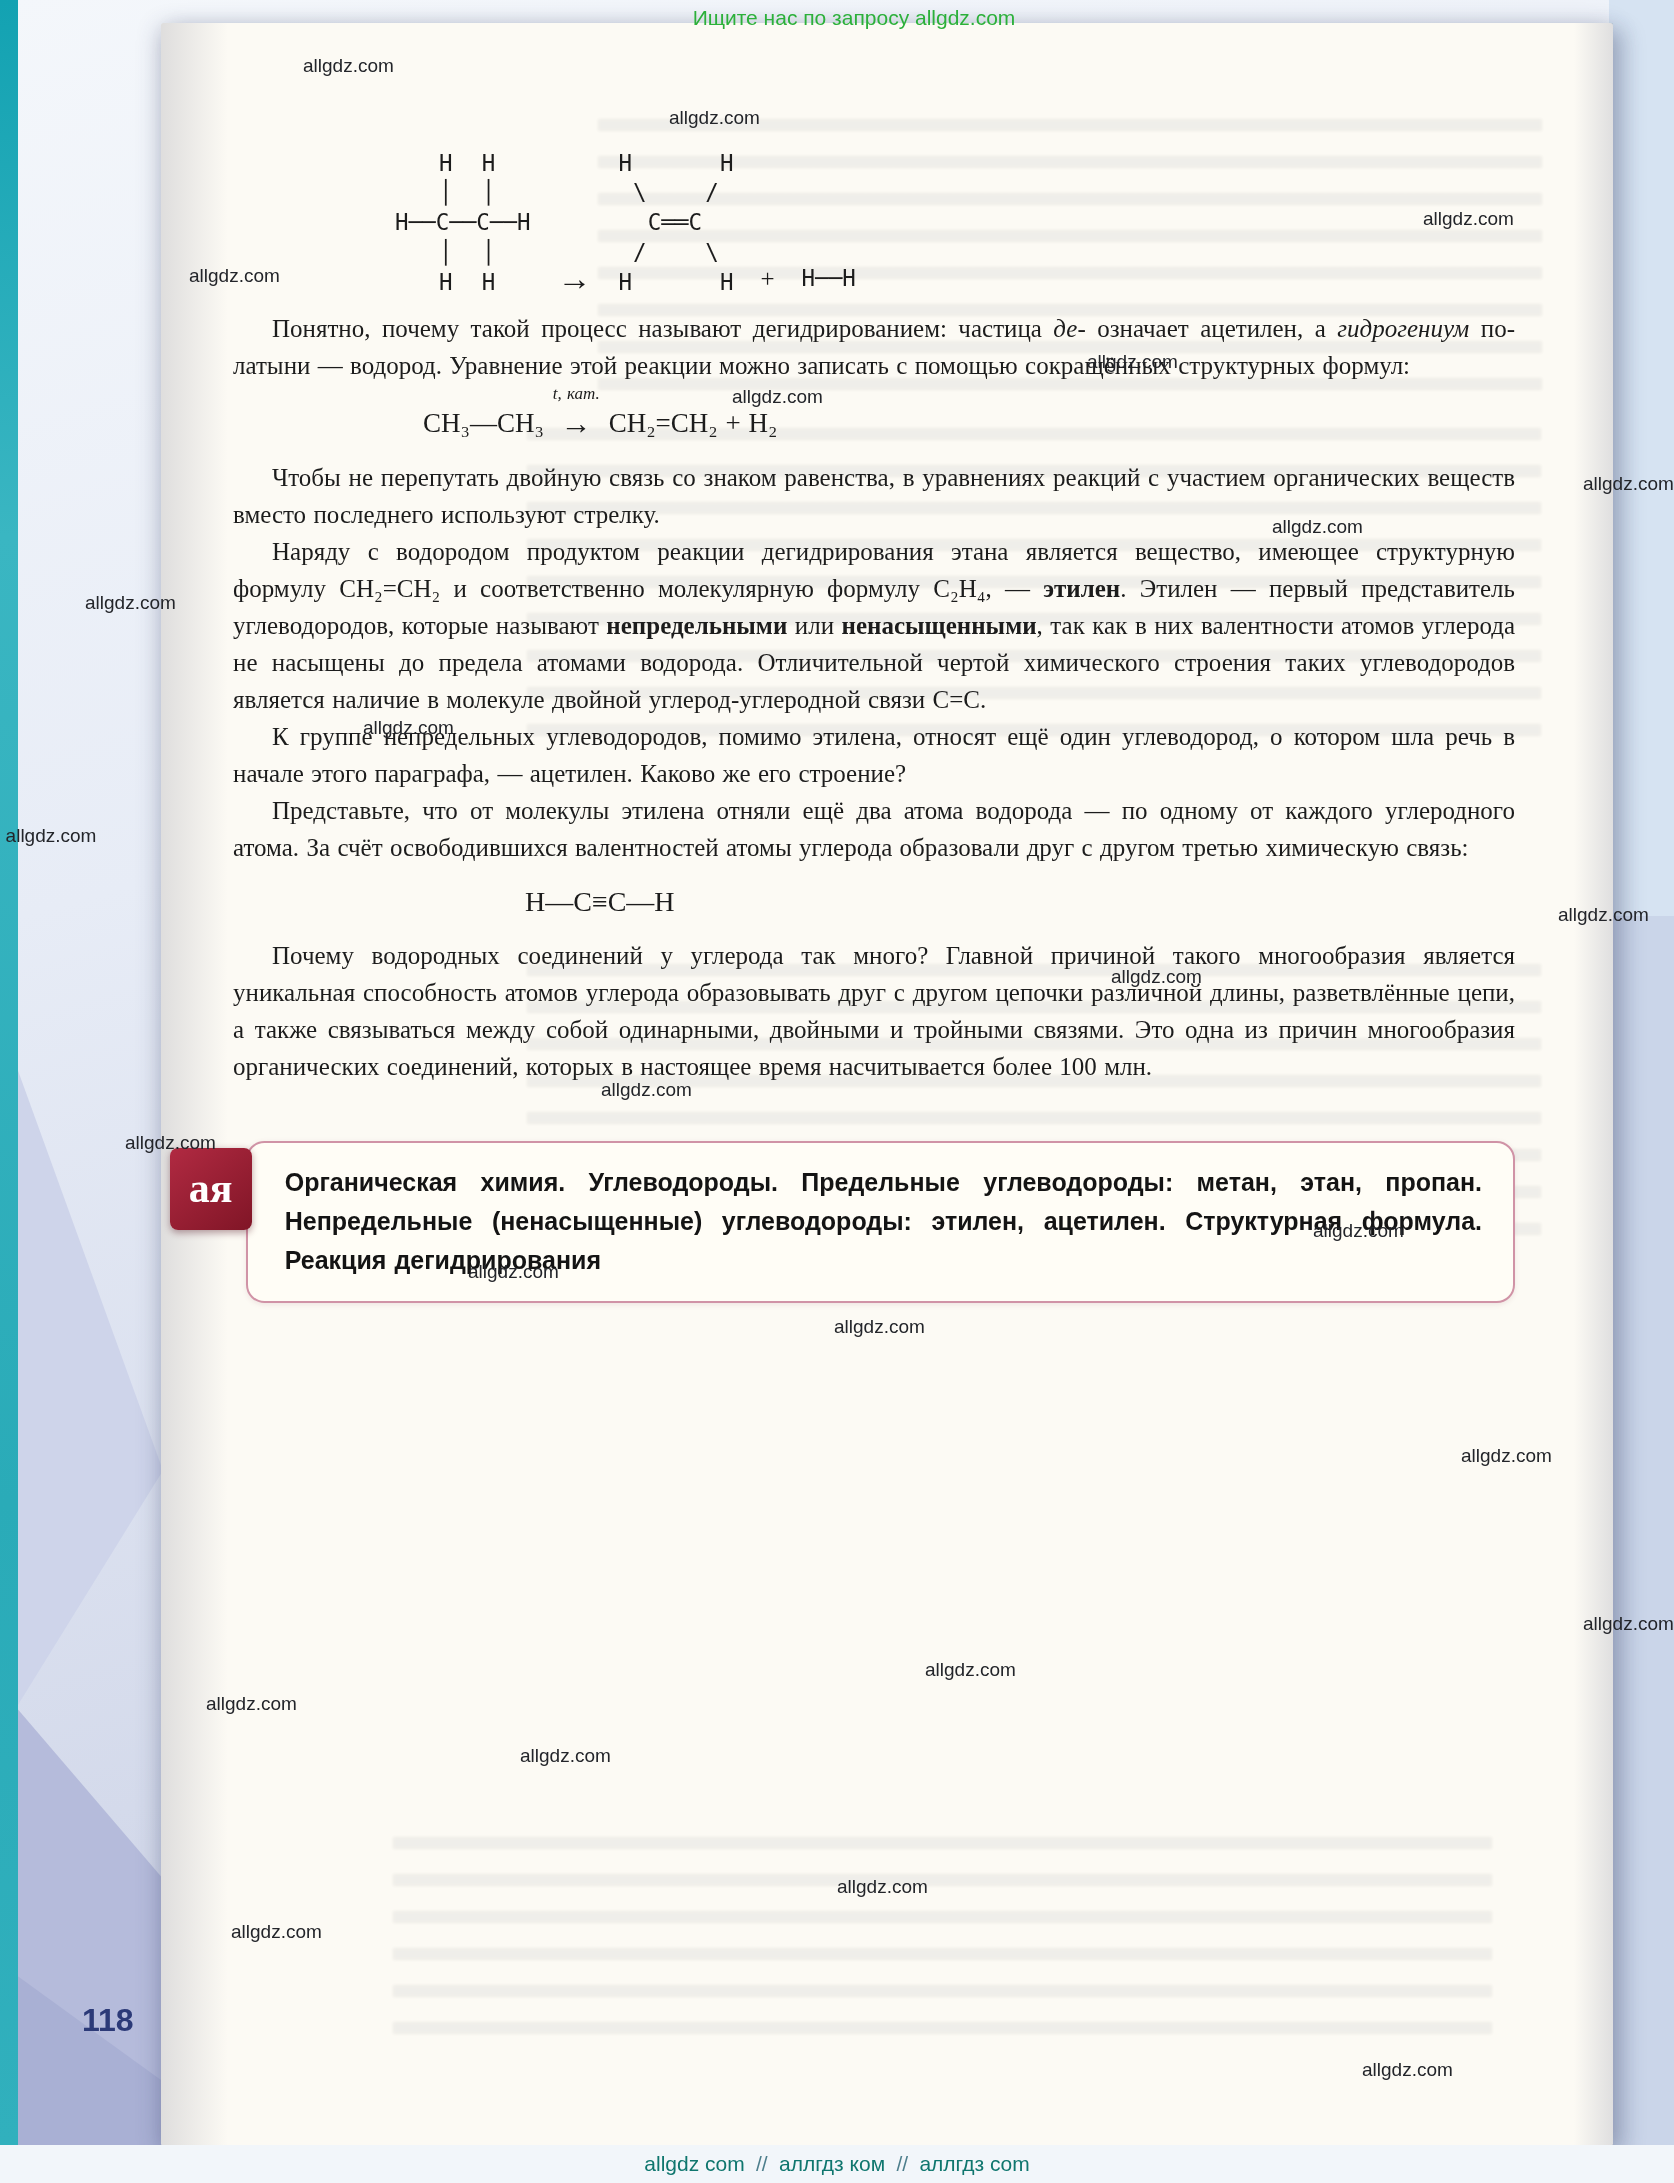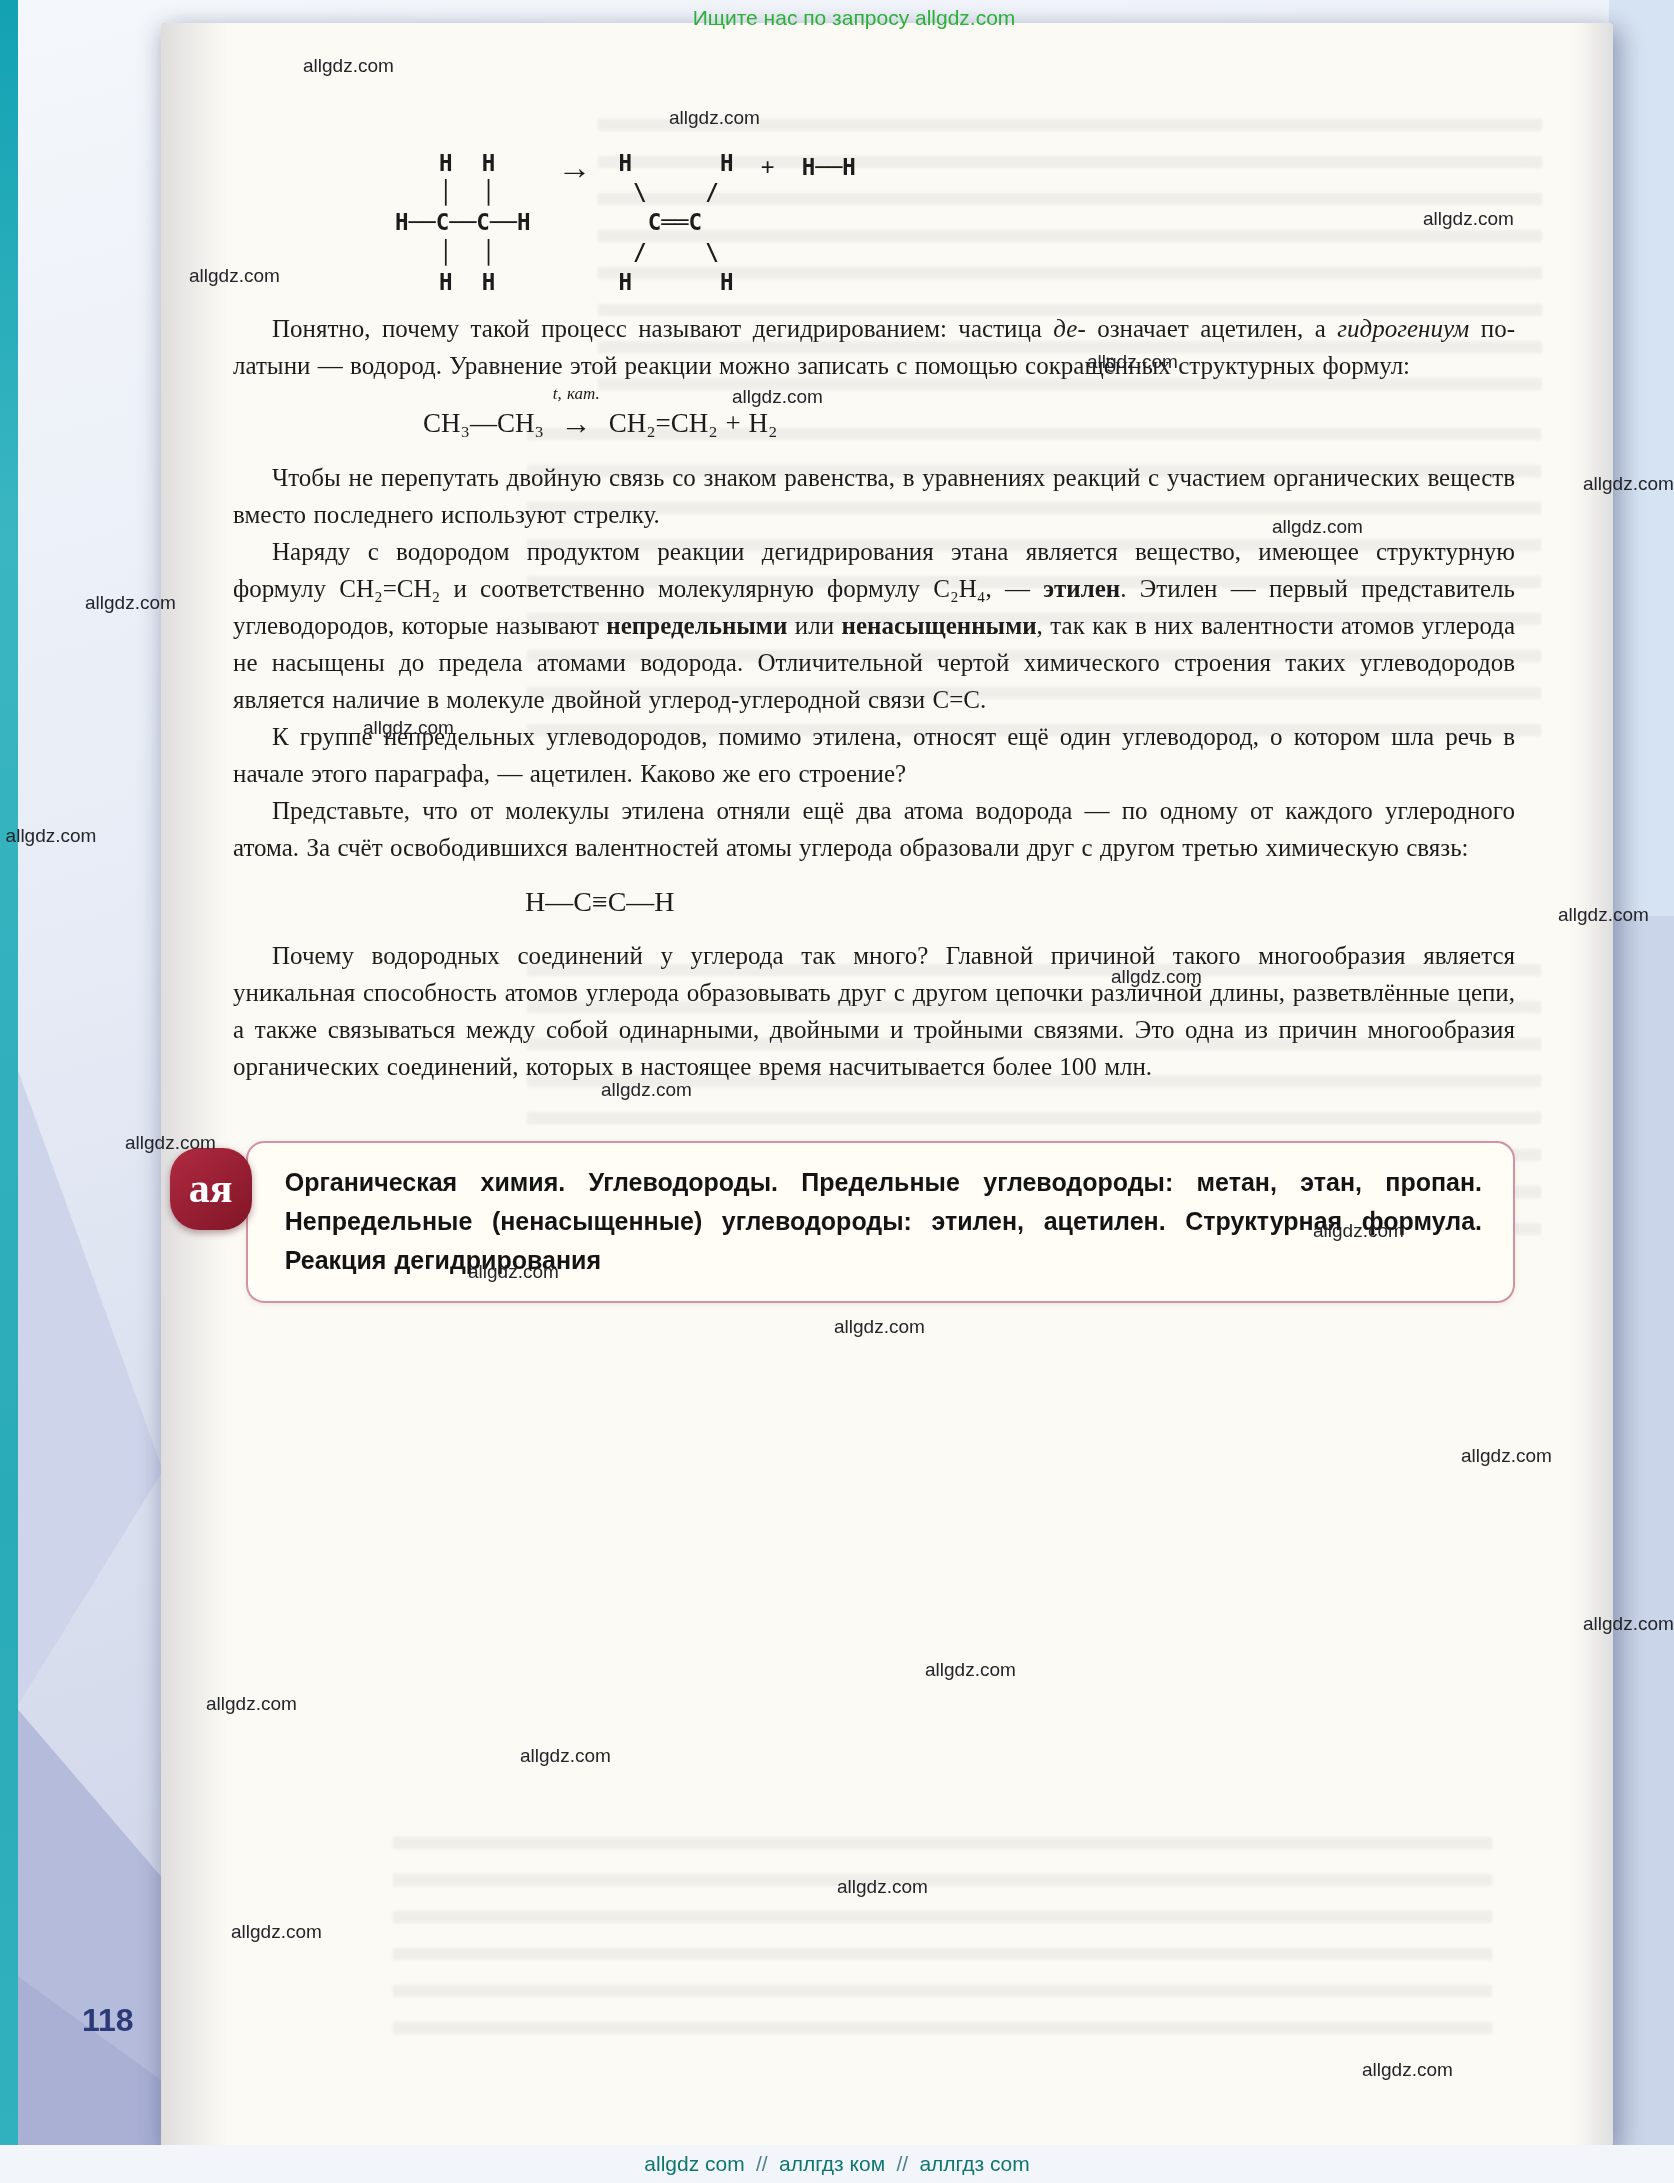--- a/index.html
+++ b/index.html
@@ -22,34 +22,34 @@
   .curve-right{position:absolute;right:0;top:0;bottom:0;width:39px;
     background:linear-gradient(270deg,rgba(120,125,150,.22),rgba(120,125,150,0));}
   .ghost{position:absolute;filter:blur(1.4px);opacity:.8;z-index:1;
     background:repeating-linear-gradient(180deg,rgba(75,80,92,0) 0 10.6px,rgba(75,80,92,.09) 10.6px 23px,rgba(75,80,92,0) 23px 37px);}
   .col{position:absolute;left:72px;top:108px;width:1282px;z-index:3;
     font-size:25px;line-height:37px;color:#1c1c1c;text-align:justify;word-spacing:1.1px;}
   .para{margin:0;}
   .indent{text-indent:39px;}
   .b{font-weight:bold}
   .i{font-style:italic}
-  .diagram{display:flex;align-items:flex-start;gap:27px;padding-left:162px;margin:18.3px 0 12.7px;font-weight:bold;}
+  .diagram{display:flex;align-items:flex-end;gap:27px;padding-left:162px;margin:18.3px 0 12.7px;}
   .struct{margin:0;font-family:"DejaVu Sans Mono",monospace;font-size:22.5px;line-height:1.32;text-align:left;}
   .dia-arrow{font-size:34px;}
   .dia-plus{font-size:25px;}
   .dia-h2{font-family:"DejaVu Sans Mono",monospace;font-size:22.5px;}
   .equation{display:flex;align-items:center;gap:11.3px;padding-left:190px;margin:21px 0 17px;font-size:27px;}
   .eq-arrow{position:relative;display:inline-block;font-size:31px;margin:0 5.6px;}
   .eq-cond{position:absolute;bottom:80%;left:50%;transform:translateX(-50%);font-size:17px;font-style:italic;white-space:nowrap;}
   .formula-line{margin:17px 0;font-size:28px;padding-left:292px;text-align:left;}
   .keybox-wrap{position:relative;margin-top:56px;margin-left:12.7px;}
   .keybox{border:2.1px solid #d093a6;border-radius:18.3px;background:#fffdf6;padding:20px 31px 21px 37px;
     box-shadow:0 1.4px 5.6px rgba(150,90,110,.12);}
   .keybox-text{margin:0;font-family:"Liberation Sans",sans-serif;font-weight:bold;font-size:25px;line-height:39px;color:#141414;text-align:justify;}
-  .logo{position:absolute;left:-76px;top:7px;width:82px;height:82px;border-radius:29px;
+  .logo{position:absolute;left:-76px;top:7px;width:82px;height:82px;border-radius:8px;
     background:linear-gradient(140deg,#b12a42,#801526);display:flex;align-items:center;justify-content:center;
     color:#fff;font-family:"Liberation Serif",serif;font-weight:bold;font-size:42px;box-shadow:0 2.8px 7px rgba(80,20,35,.4);}
   .page-num{position:absolute;left:82px;top:2002px;z-index:20;font-family:"Liberation Sans",sans-serif;
     font-weight:bold;font-size:32px;color:#2c3a78;}
   .banner{position:absolute;top:5.6px;left:0;width:100%;text-align:center;z-index:60;
     font-family:"Liberation Sans",sans-serif;font-size:21px;color:#2cb03a;padding-left:34px;}
   .wm-layer{position:absolute;inset:0;z-index:50;pointer-events:none;}
   .wm{position:absolute;font-family:"Liberation Sans",sans-serif;font-size:19px;color:#23252a;}
   .footer{position:absolute;left:0;bottom:0;width:100%;height:38px;background:#f2f6fa;z-index:30;
     display:flex;align-items:center;justify-content:center;gap:11.3px;font-family:"Liberation Sans",sans-serif;font-size:21px;}

